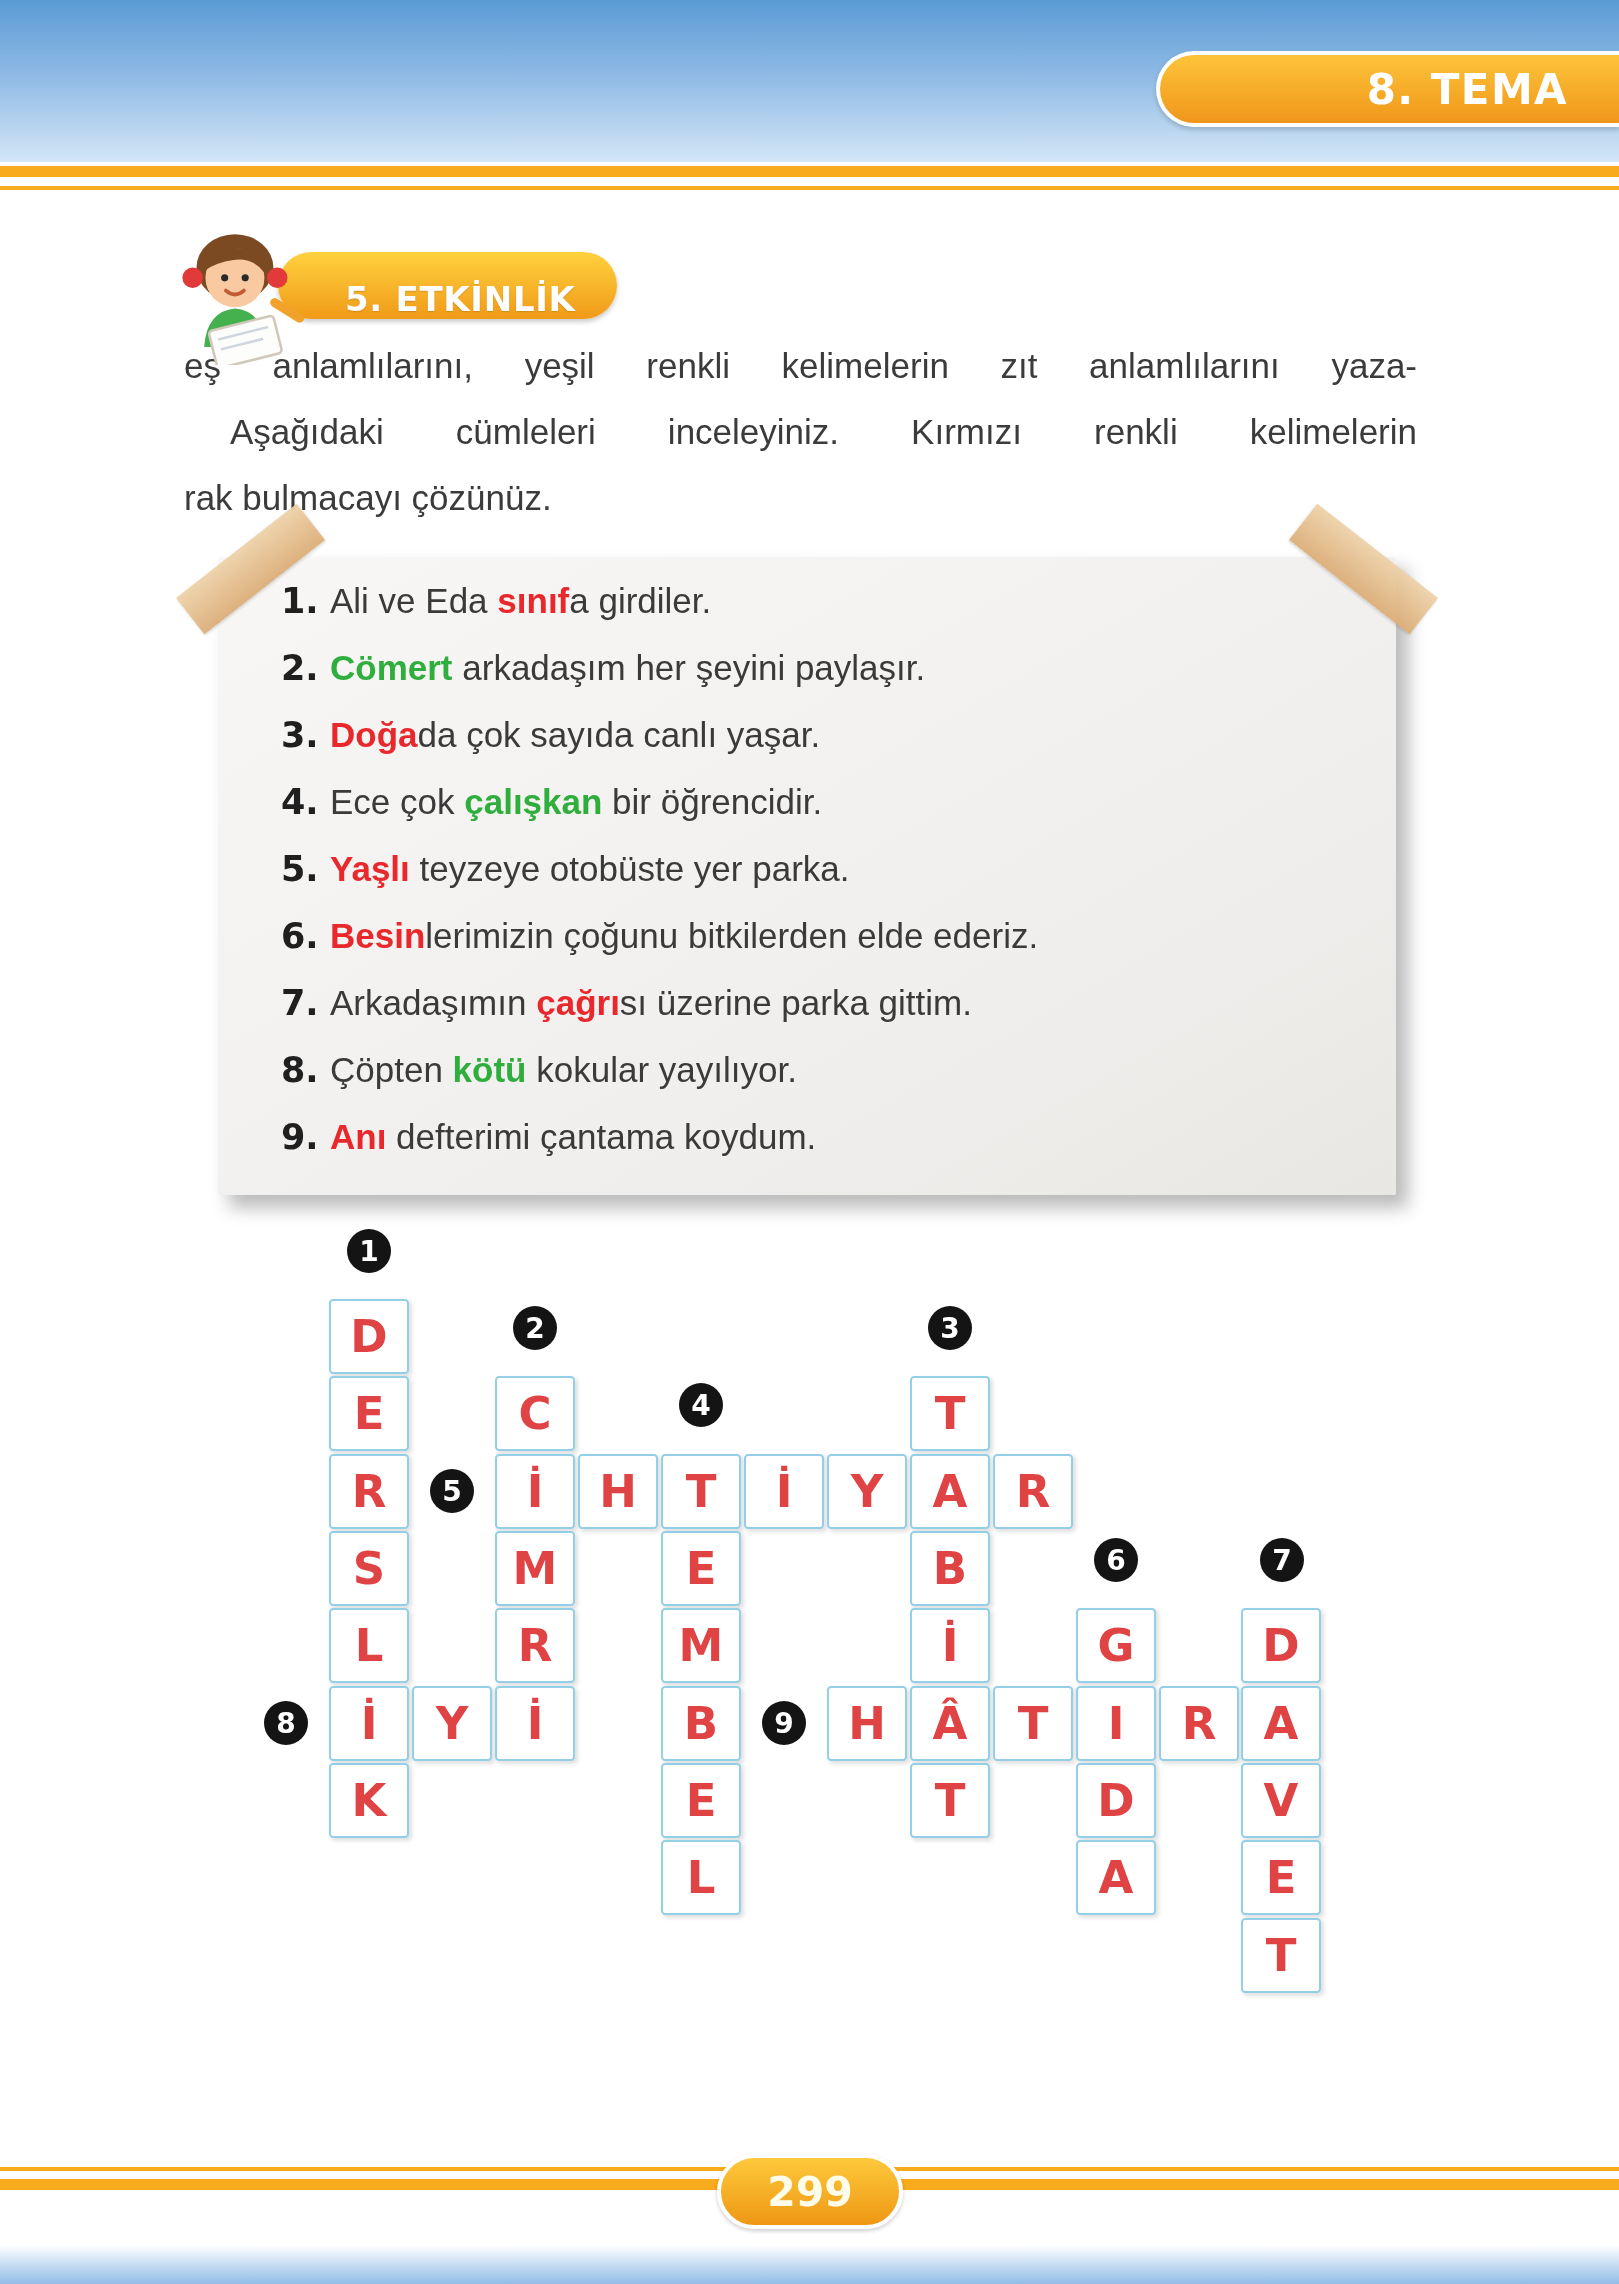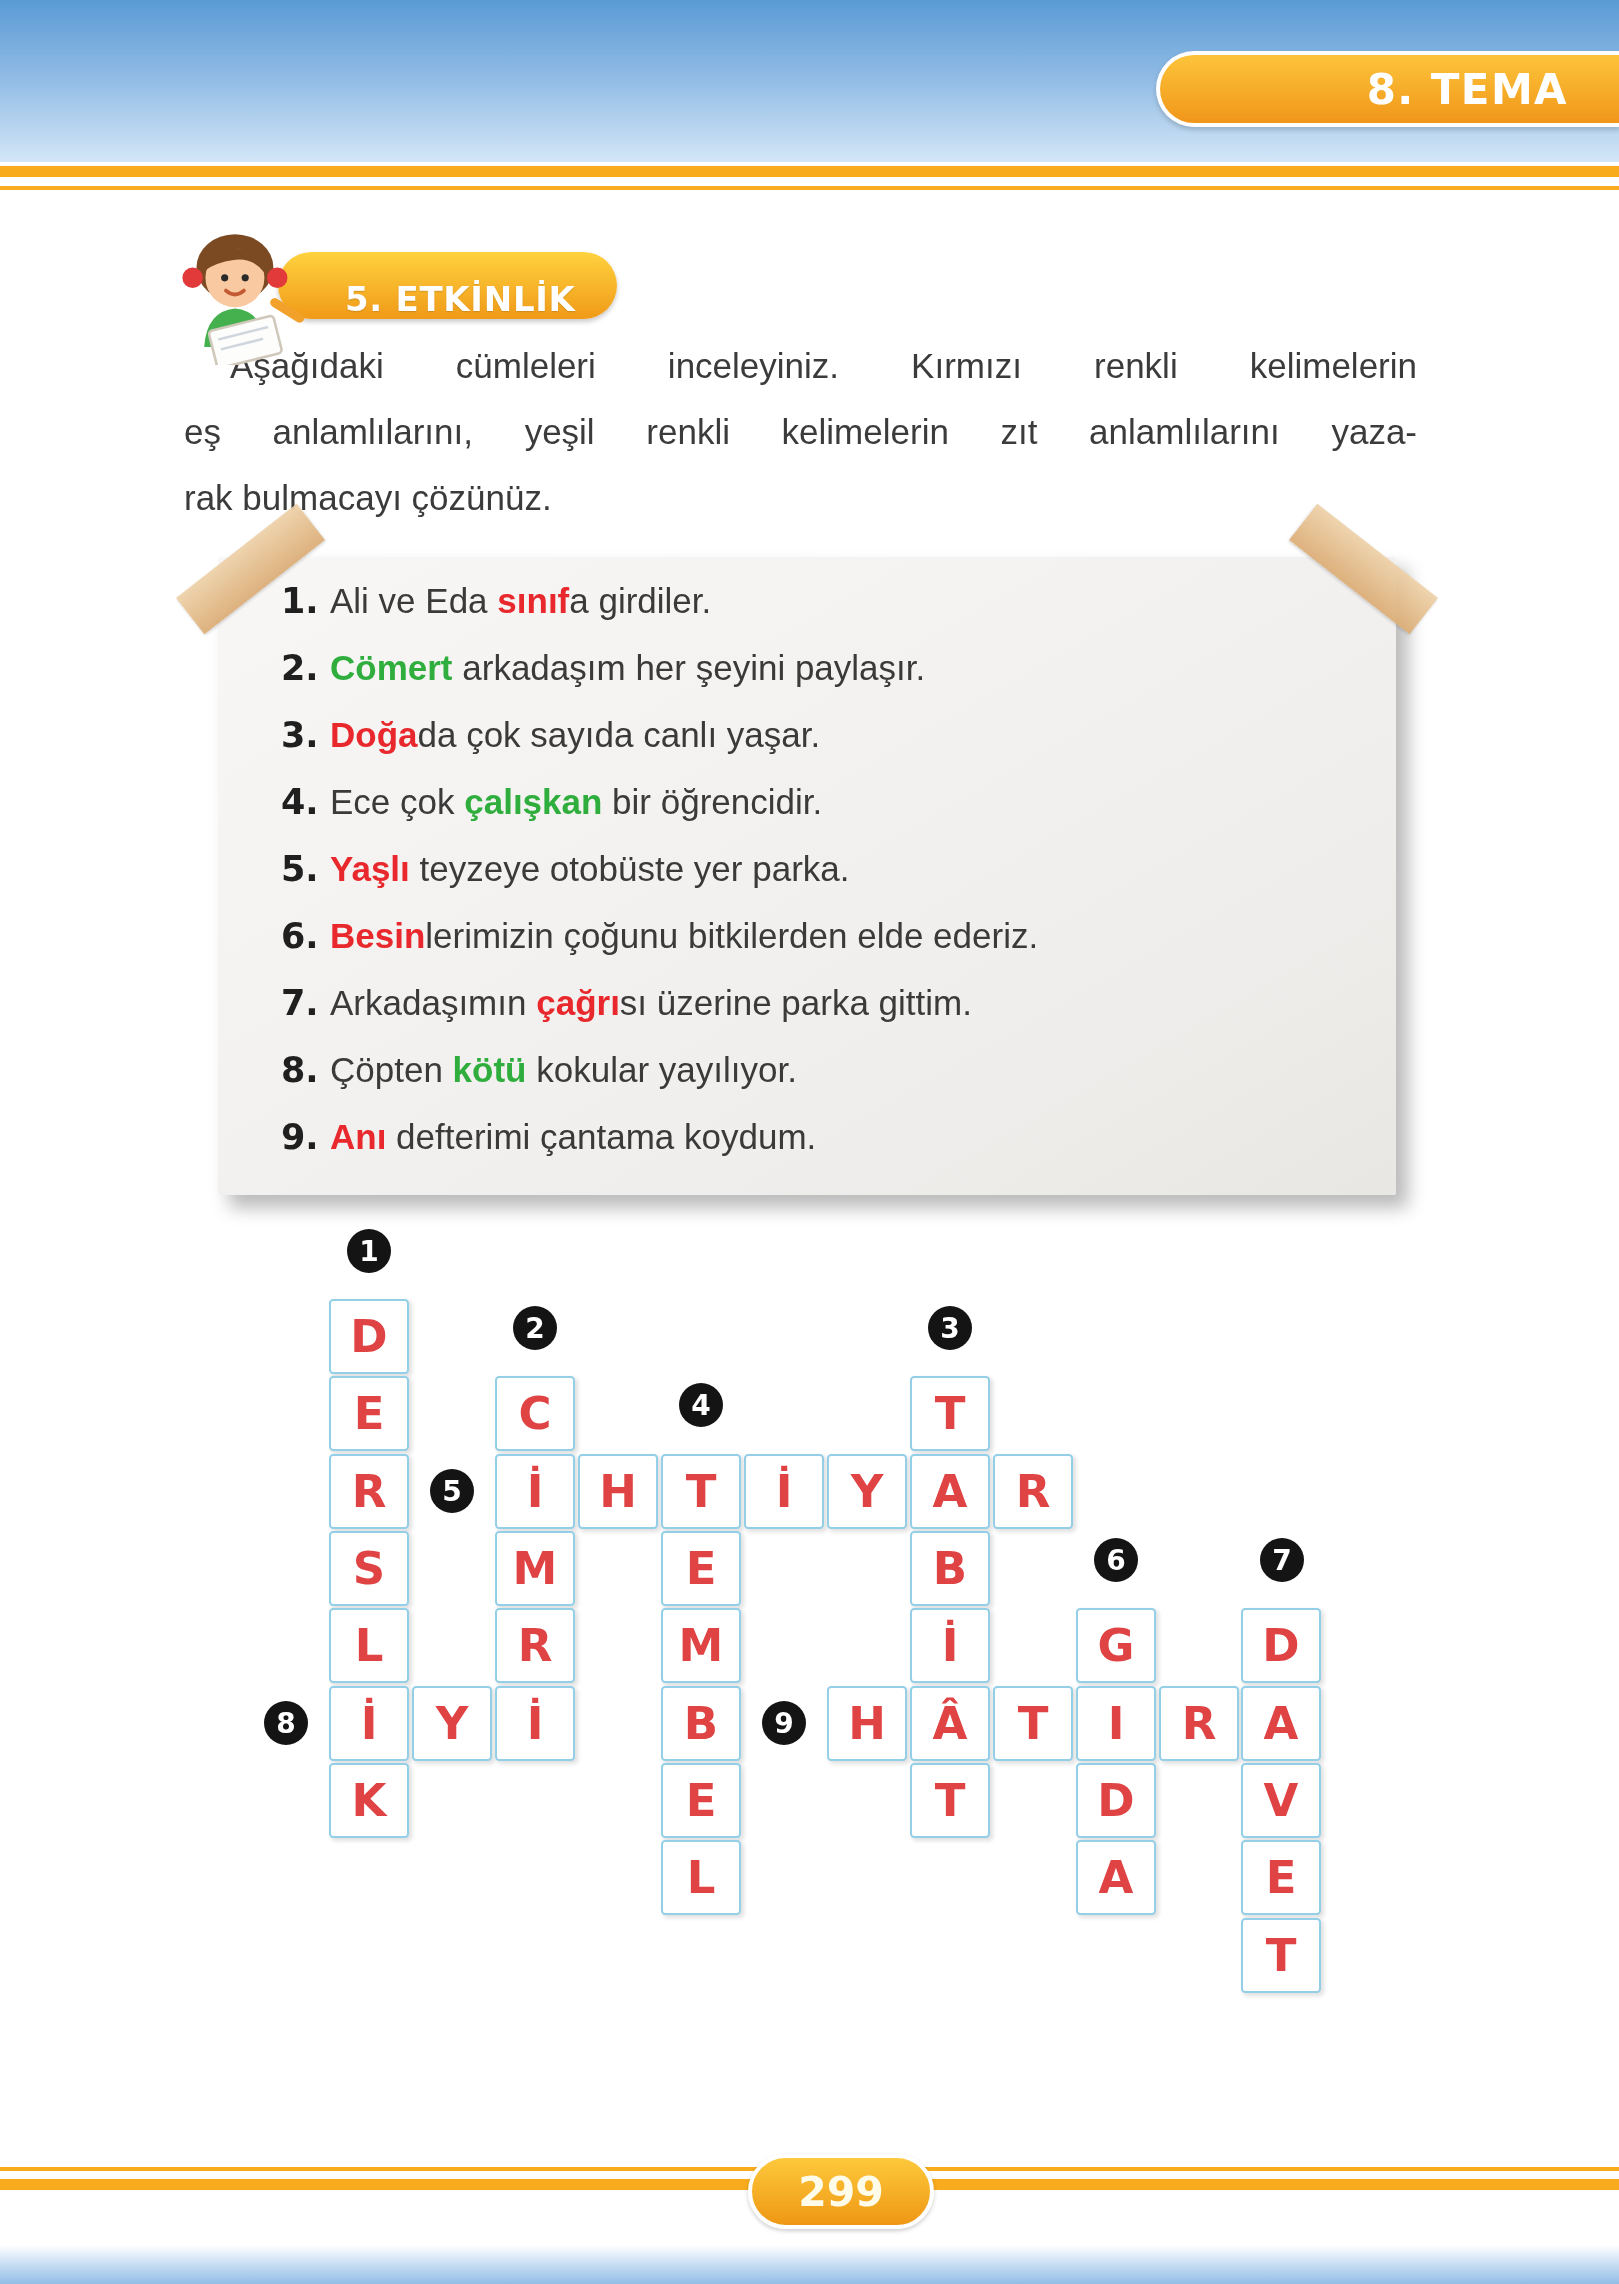--- a/index.html
+++ b/index.html
@@ -71,21 +71,21 @@
     box-shadow:2.1px 2.8px 4.2px rgba(0,0,0,.12);pointer-events:auto}
   .cell-letter{font-family:"DejaVu Sans",sans-serif;font-weight:bold;font-size:45px;
     color:var(--cwletter);line-height:1}
   .clue-circle{position:absolute;width:44px;height:44px;border-radius:50%;
     background:#141414;color:#ffffff;display:flex;align-items:center;justify-content:center;
     font-size:28px;font-weight:bold;font-family:"DejaVu Sans",sans-serif;pointer-events:auto}
 
   
   .rule-bottom-thin{top:2167px;height:4.2px}
   .rule-bottom-thick{top:2179px;height:11.2px}
-  .page-pill{position:absolute;left:748px;top:2154px;width:186px;height:75px;border-radius:38px;
+  .page-pill{position:absolute;left:717px;top:2154px;width:186px;height:75px;border-radius:38px;
     background:linear-gradient(180deg,#fdc93c,#ef9714);border:4.2px solid #ffffff;
     display:flex;align-items:center;justify-content:center;box-shadow:0 2.1px 4.2px rgba(0,0,0,.2)}
   .page-pill span{font-size:41px;font-weight:bold;color:#fffce9;font-family:"DejaVu Sans",sans-serif}
   .bottom-band{position:absolute;left:0;top:2245px;width:1620px;height:39px;
     background:linear-gradient(180deg,#ffffff 0%,#bcd7f0 60%,#93bde8 100%)}
 </style>
 </head>
 <body>
 
 <div class="page">
@@ -118,22 +118,22 @@
         </g>
         <rect x="84" y="64" width="30" height="7" rx="3.5" fill="#f2a22b" transform="rotate(32 99 67)"></rect>
       </svg>
     </div>
     <div class="activity-pill">
       <span>5. ETKİNLİK</span>
     </div>
   </section>
 
   <div class="instructions">
+    <div class="instr-line justify">eş anlamlılarını, yeşil renkli kelimelerin zıt anlamlılarını yaza-</div>
     <div class="instr-line justify first">Aşağıdaki cümleleri inceleyiniz. Kırmızı renkli kelimelerin</div>
-    <div class="instr-line justify">eş anlamlılarını, yeşil renkli kelimelerin zıt anlamlılarını yaza-</div>
     <div class="instr-line">rak bulmacayı çözünüz.</div>
   </div>
 
   <div class="note-card">
     <div class="tape tape-left"></div>
     <div class="tape tape-right"></div>
     <ol class="sentence-list" id="sentence-list">
         <li class="sentence">
           <span class="snum">1.</span>
           <span><span class="kw-n">Ali ve Eda </span><span class="kw-r">sınıf</span><span class="kw-n">a girdiler.</span></span>

